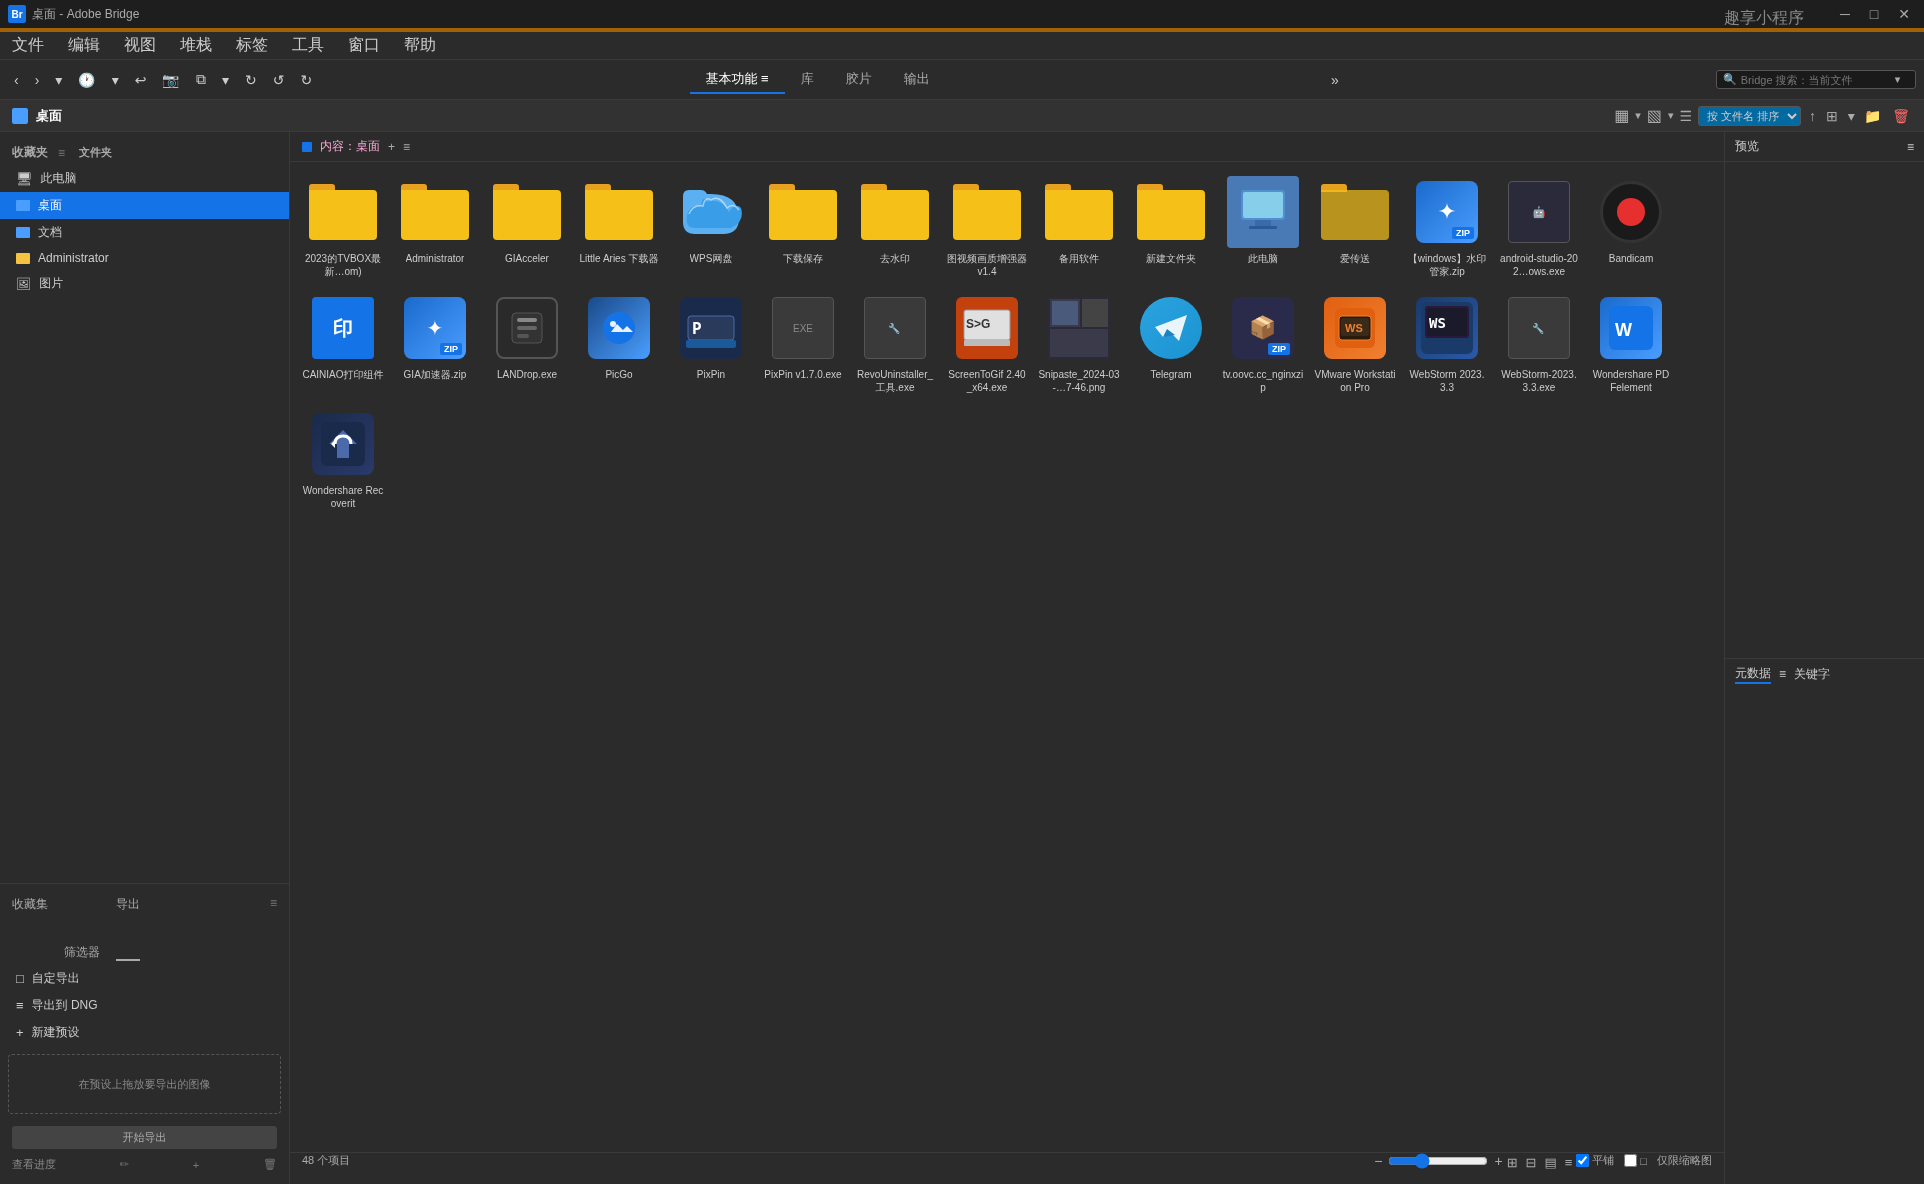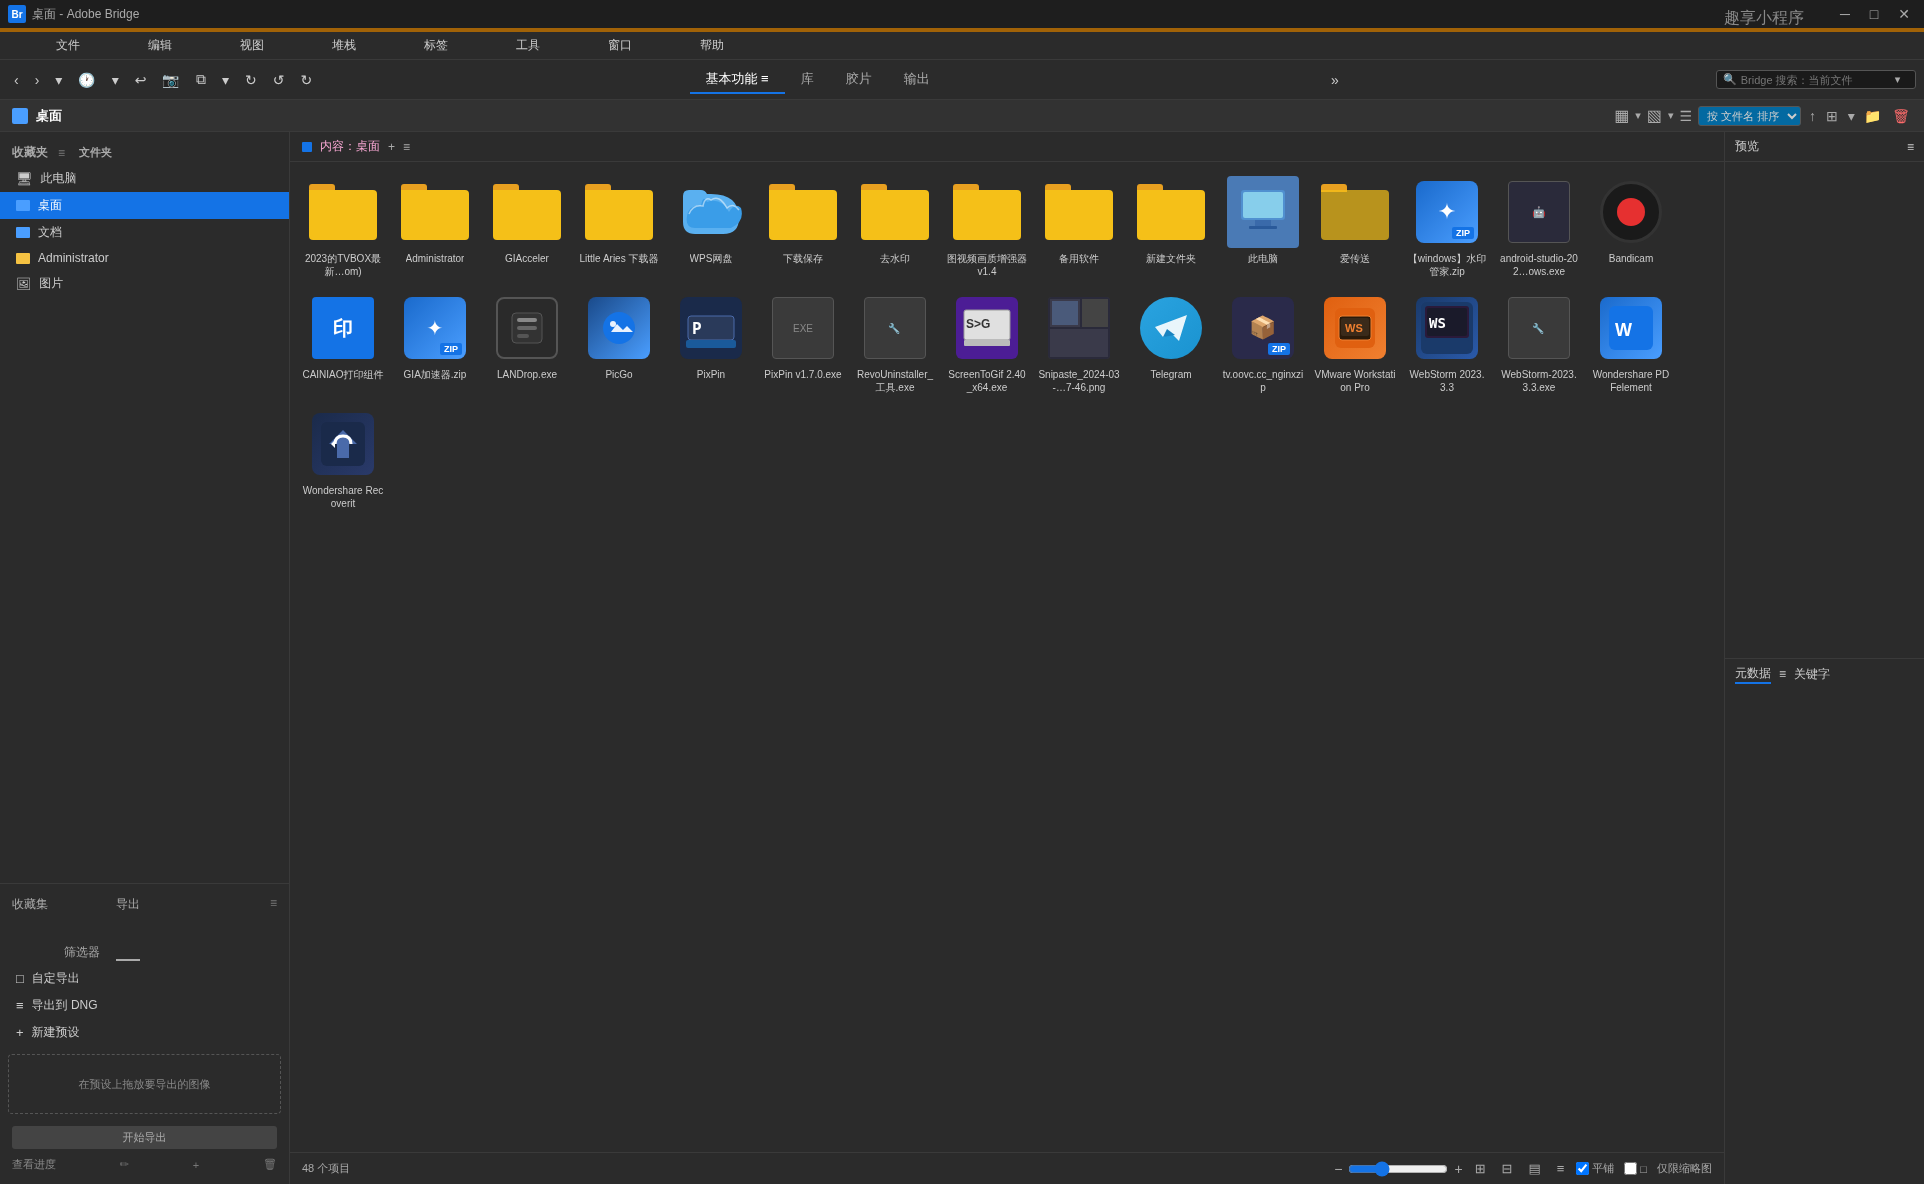--- a/index.html
+++ b/index.html
@@ -9,21 +9,21 @@
     #title-bar { background: #1e1e1e; height: 32px; display: flex; align-items: center; padding: 0 8px; justify-content: space-between; border-bottom: 4px solid #a16207; }
     #title-bar-left { display: flex; align-items: center; gap: 6px; font-size: 12px; color: #aaa; }
     #title-bar-left .br-icon { width: 18px; height: 18px; background: #1473e6; display: inline-flex; align-items: center; justify-content: center; color: white; font-size: 10px; font-weight: bold; border-radius: 2px; }
     #title-bar-right { display: flex; gap: 8px; }
     #title-bar-right span { cursor: pointer; color: #aaa; font-size: 14px; padding: 2px 6px; }
     
     #watermark { position: absolute; top: 8px; right: 120px; color: #888; font-size: 16px; z-index: 10; }
 
     
     #menu-bar { background: #2b2b2b; height: 28px; display: flex; align-items: center; padding: 0 8px; gap: 16px; border-bottom: 1px solid #3a3a3a; }
-    #menu-bar span { cursor: pointer; color: #ccc; font-size: 12px; padding: 2px 4px; margin-left: 44px; }
+    #menu-bar span { cursor: pointer; color: #ccc; font-size: 16px; padding: 2px 4px; }
 
     
     #toolbar { background: #2b2b2b; height: 40px; display: flex; align-items: center; padding: 0 8px; gap: 4px; border-bottom: 1px solid #3a3a3a; }
     .toolbar-btn { background: none; border: none; color: #ccc; cursor: pointer; font-size: 14px; padding: 4px 6px; border-radius: 3px; }
     #nav-tabs { display: flex; gap: 0; margin-left: auto; margin-right: auto; }
     .nav-tab { padding: 4px 16px; cursor: pointer; color: #aaa; font-size: 13px; border-bottom: 2px solid transparent; }
     .nav-tab.active { color: #fff; border-bottom: 2px solid #1473e6; }
     #search-bar { display: flex; align-items: center; background: #1a1a1a; border: 1px solid #555; border-radius: 3px; padding: 2px 6px; gap: 4px; width: 200px; }
     #search-bar input { background: none; border: none; color: #ccc; font-size: 11px; outline: none; width: 150px; }
 
@@ -65,21 +65,21 @@
     #right-panel { width: 200px; background: #2b2b2b; border-left: 1px solid #3a3a3a; display: flex; flex-direction: column; }
     #preview-section { flex: 1; border-bottom: 1px solid #3a3a3a; }
     #preview-header { display: flex; align-items: center; justify-content: space-between; padding: 6px 10px; border-bottom: 1px solid #3a3a3a; }
     #preview-header span { font-size: 12px; color: #ccc; }
     #metadata-section { flex: 1; }
     #metadata-header { display: flex; align-items: center; gap: 8px; padding: 6px 10px; }
     #metadata-header span { font-size: 12px; color: #ccc; cursor: pointer; }
     #metadata-header span.active { border-bottom: 2px solid #1473e6; }
 
     
-    #bottom-bar { background: #2b2b2b; height: 32px; display: flex; align-items: center; padding: 0 12px; gap: 8px; border-top: 1px solid #3a3a3a; }
+    #bottom-bar { background: #2b2b2b; height: 32px; display: flex; align-items: flex-start; padding: 0 12px; gap: 0; border-top: 1px solid #3a3a3a; }
     #item-count { color: #aaa; font-size: 11px; }
     #zoom-controls { display: flex; align-items: center; gap: 6px; margin-left: auto; }
     .zoom-btn { background: none; border: none; color: #aaa; cursor: pointer; font-size: 14px; }
     #zoom-slider { width: 100px; accent-color: #1473e6; }
     .view-btn { background: none; border: none; color: #aaa; cursor: pointer; font-size: 13px; padding: 2px 4px; }
     #options-right { display: flex; align-items: center; gap: 4px; }
     .checkbox-label { display: flex; align-items: center; gap: 3px; color: #aaa; font-size: 11px; }
 
     
     ::-webkit-scrollbar { width: 6px; }
@@ -479,21 +479,21 @@
         <div class="file-thumb">
           <div style="width:62px;height:62px;background:#3a3a3a;border-radius:4px;display:flex;align-items:center;justify-content:center;border:1px solid #555;">
             <span style="font-size:10px;color:#888;">🔧</span>
           </div>
         </div>
         <div class="file-name">RevoUninstaller_工具.exe</div>
       </div>
 
       <div class="file-item">
         <div class="file-thumb">
-          <div style="width:62px;height:62px;background:#4c1d95;border-radius:6px;display:flex;align-items:center;justify-content:center;text-decoration:underline;">
+          <div style="width:62px;height:62px;background:#c2410c;border-radius:6px;display:flex;align-items:center;justify-content:center;text-decoration:underline;">
             <svg width="50" height="40" viewBox="0 0 50 40">
               <rect x="2" y="2" width="46" height="30" rx="2" fill="#e0e0e0" stroke="#999" stroke-width="1"></rect>
               <text x="4" y="20" font-size="12" fill="#333" font-weight="bold">S&gt;G</text>
               <rect x="2" y="32" width="46" height="6" rx="1" fill="#bbb"></rect>
             </svg>
           </div>
         </div>
         <div class="file-name">ScreenToGif 2.40_x64.exe</div>
       </div>
 

